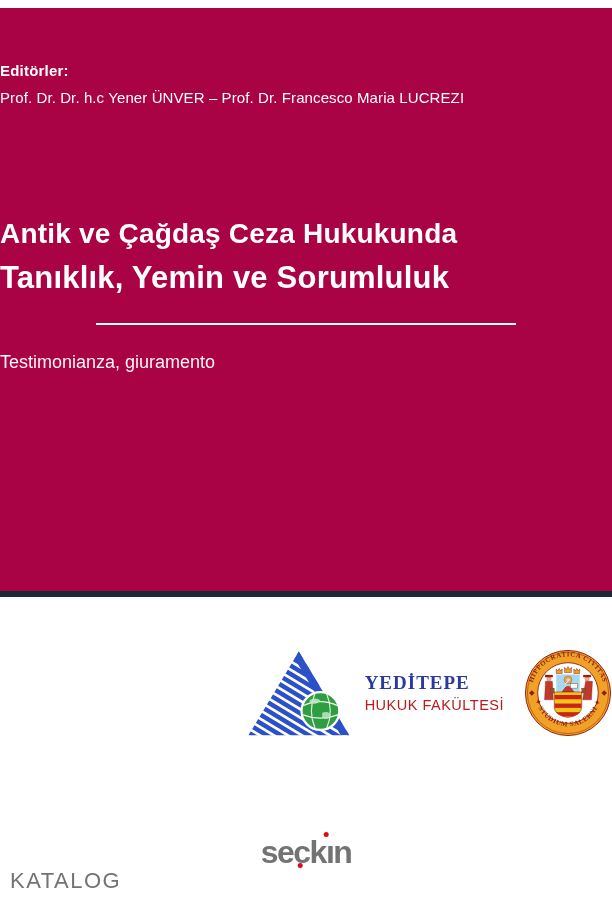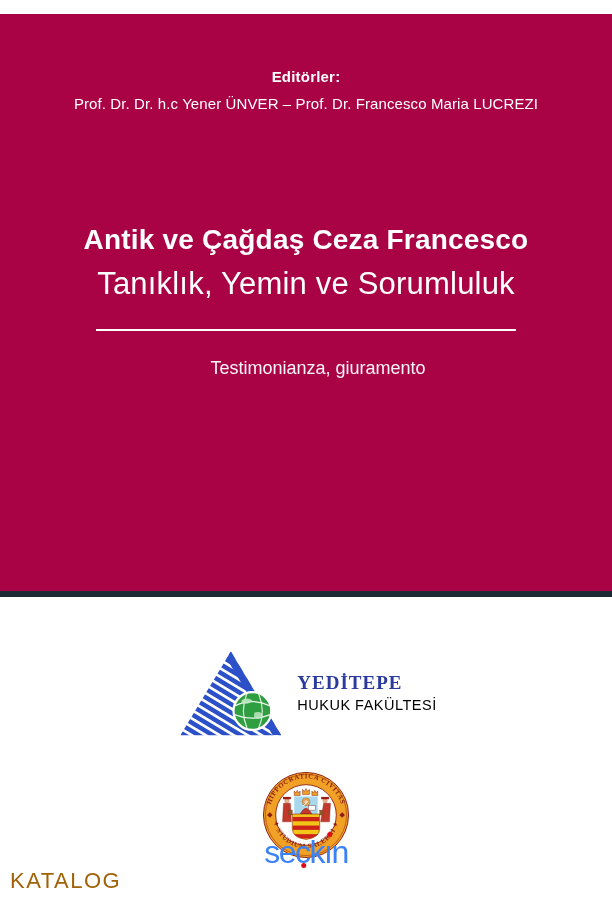--- a/index.html
+++ b/index.html
@@ -7,99 +7,99 @@
   body {
     font-family: "Liberation Sans", sans-serif;
     background: #ffffff;
     position: relative;
     overflow: hidden;
   }
   .cover { position: absolute; inset: 0; }
 
   
   .maroon-panel {
-    position: absolute; left: 0; top: 14px; width: 612px; height: 591px;
+    position: absolute; left: 0; top: 8px; width: 612px; height: 591px;
     background: var(--cover-bg, #a90345);
     color: #ffffff;
-    text-align: center;
+    text-align: left;
   }
   .dark-strip {
     position: absolute; left: 0; top: 591px; width: 612px; height: 6px;
     background: var(--divider-strip, #1c2a33);
   }
   .editors-label {
     padding-top: 54px;
     font-size: 15px; font-weight: 700; letter-spacing: .2px;
   }
   .editors-names {
     margin-top: 10px;
     font-size: 15px; font-weight: 400; letter-spacing: .1px;
   }
   .title-line1 {
     margin-top: 112px;
     font-size: 28px; font-weight: 600; letter-spacing: .2px;
   }
   .title-line2 {
     margin-top: 10px;
-    font-size: 31px; font-weight: 400; letter-spacing: .2px;
+    font-size: 31px; font-weight: 700; letter-spacing: .2px;
   }
   .title-divider {
     width: 420px; height: 2px; background: #ffffff;
     margin: 27px auto 0 auto; border: none;
   }
-  .subtitle { margin-top: 22px; font-size: 18px; font-weight: 300; line-height: 1.75; color: rgba(255,255,255,.96); margin-left: 24px; }
+  .subtitle { margin-top: 22px; font-size: 18px; font-weight: 300; line-height: 1.75; color: rgba(255,255,255,.96); }
 
   
   .white-panel { position: absolute; left: 0; top: 597px; width: 612px; height: 303px; background: #fff; }
 
   .logo-row {
     margin-top: 50px;
-    display: flex; align-items: center; justify-content: flex-end; gap: 32px; flex-direction: column;
+    display: flex; align-items: center; justify-content: flex-end; gap: 20px;
   }
   .yeditepe-logo { display: flex; align-items: center; gap: 14px; }
   .yeditepe-text { text-align: left; }
   .yeditepe-name {
     font-family: "Liberation Serif", serif;
     font-weight: 700; font-size: 19px; line-height: 1.02;
     color: var(--yeditepe-blue, #2b3a9e); letter-spacing: 1px;
   }
   .yeditepe-faculty {
     margin-top: 4px;
     font-size: 14.5px; font-weight: 500; letter-spacing: .5px;
-    color: #000000;
+    color: #b91c1c;
   }
 
   
   .seckin-logo {
     position: absolute; top: 239px; left: 50%; transform: translateX(-50%);
-    font-size: 32px; font-weight: 400; letter-spacing: -1.5px;
-    color: #3b82f6; line-height: 1; white-space: nowrap;
+    font-size: 32px; font-weight: 700; letter-spacing: -1.5px;
+    color: #737373; line-height: 1; white-space: nowrap;
   }
   .seckin-logo .dot {
     position: absolute; width: 5px; height: 5px; border-radius: 50%;
     background: var(--publisher-red, #e30a17);
   }
   .seckin-logo .cedilla-dot { left: 37px; top: 27px; }
   .seckin-logo .i-dot { left: 63px; top: -4px; }
 
   .katalog-watermark {
     position: absolute; left: 10px; bottom: 6px;
-    font-size: 22px; letter-spacing: 1.5px; color: #a16207; font-weight: 400;
+    font-size: 22px; letter-spacing: 1.5px; color: #737373; font-weight: 400;
   }
 </style>
 </head>
 <body>
 
 <div class="cover">
 
   <div class="maroon-panel">
     <div class="editors-label">Editörler:</div>
     <div class="editors-names">Prof. Dr. Dr. h.c Yener ÜNVER – Prof. Dr. Francesco Maria LUCREZI</div>
 
-    <div class="title-line1">Antik ve Çağdaş Ceza Francesco</div>
+    <div class="title-line1">Antik ve Çağdaş Ceza Hukukunda</div>
     <div class="title-line2">Tanıklık, Yemin ve Sorumluluk</div>
 
     <div class="title-divider"></div>
 
     <div class="subtitle">
       <div>Testimonianza, giuramento</div>
     </div>
   </div>
 
   <div class="dark-strip"></div>

